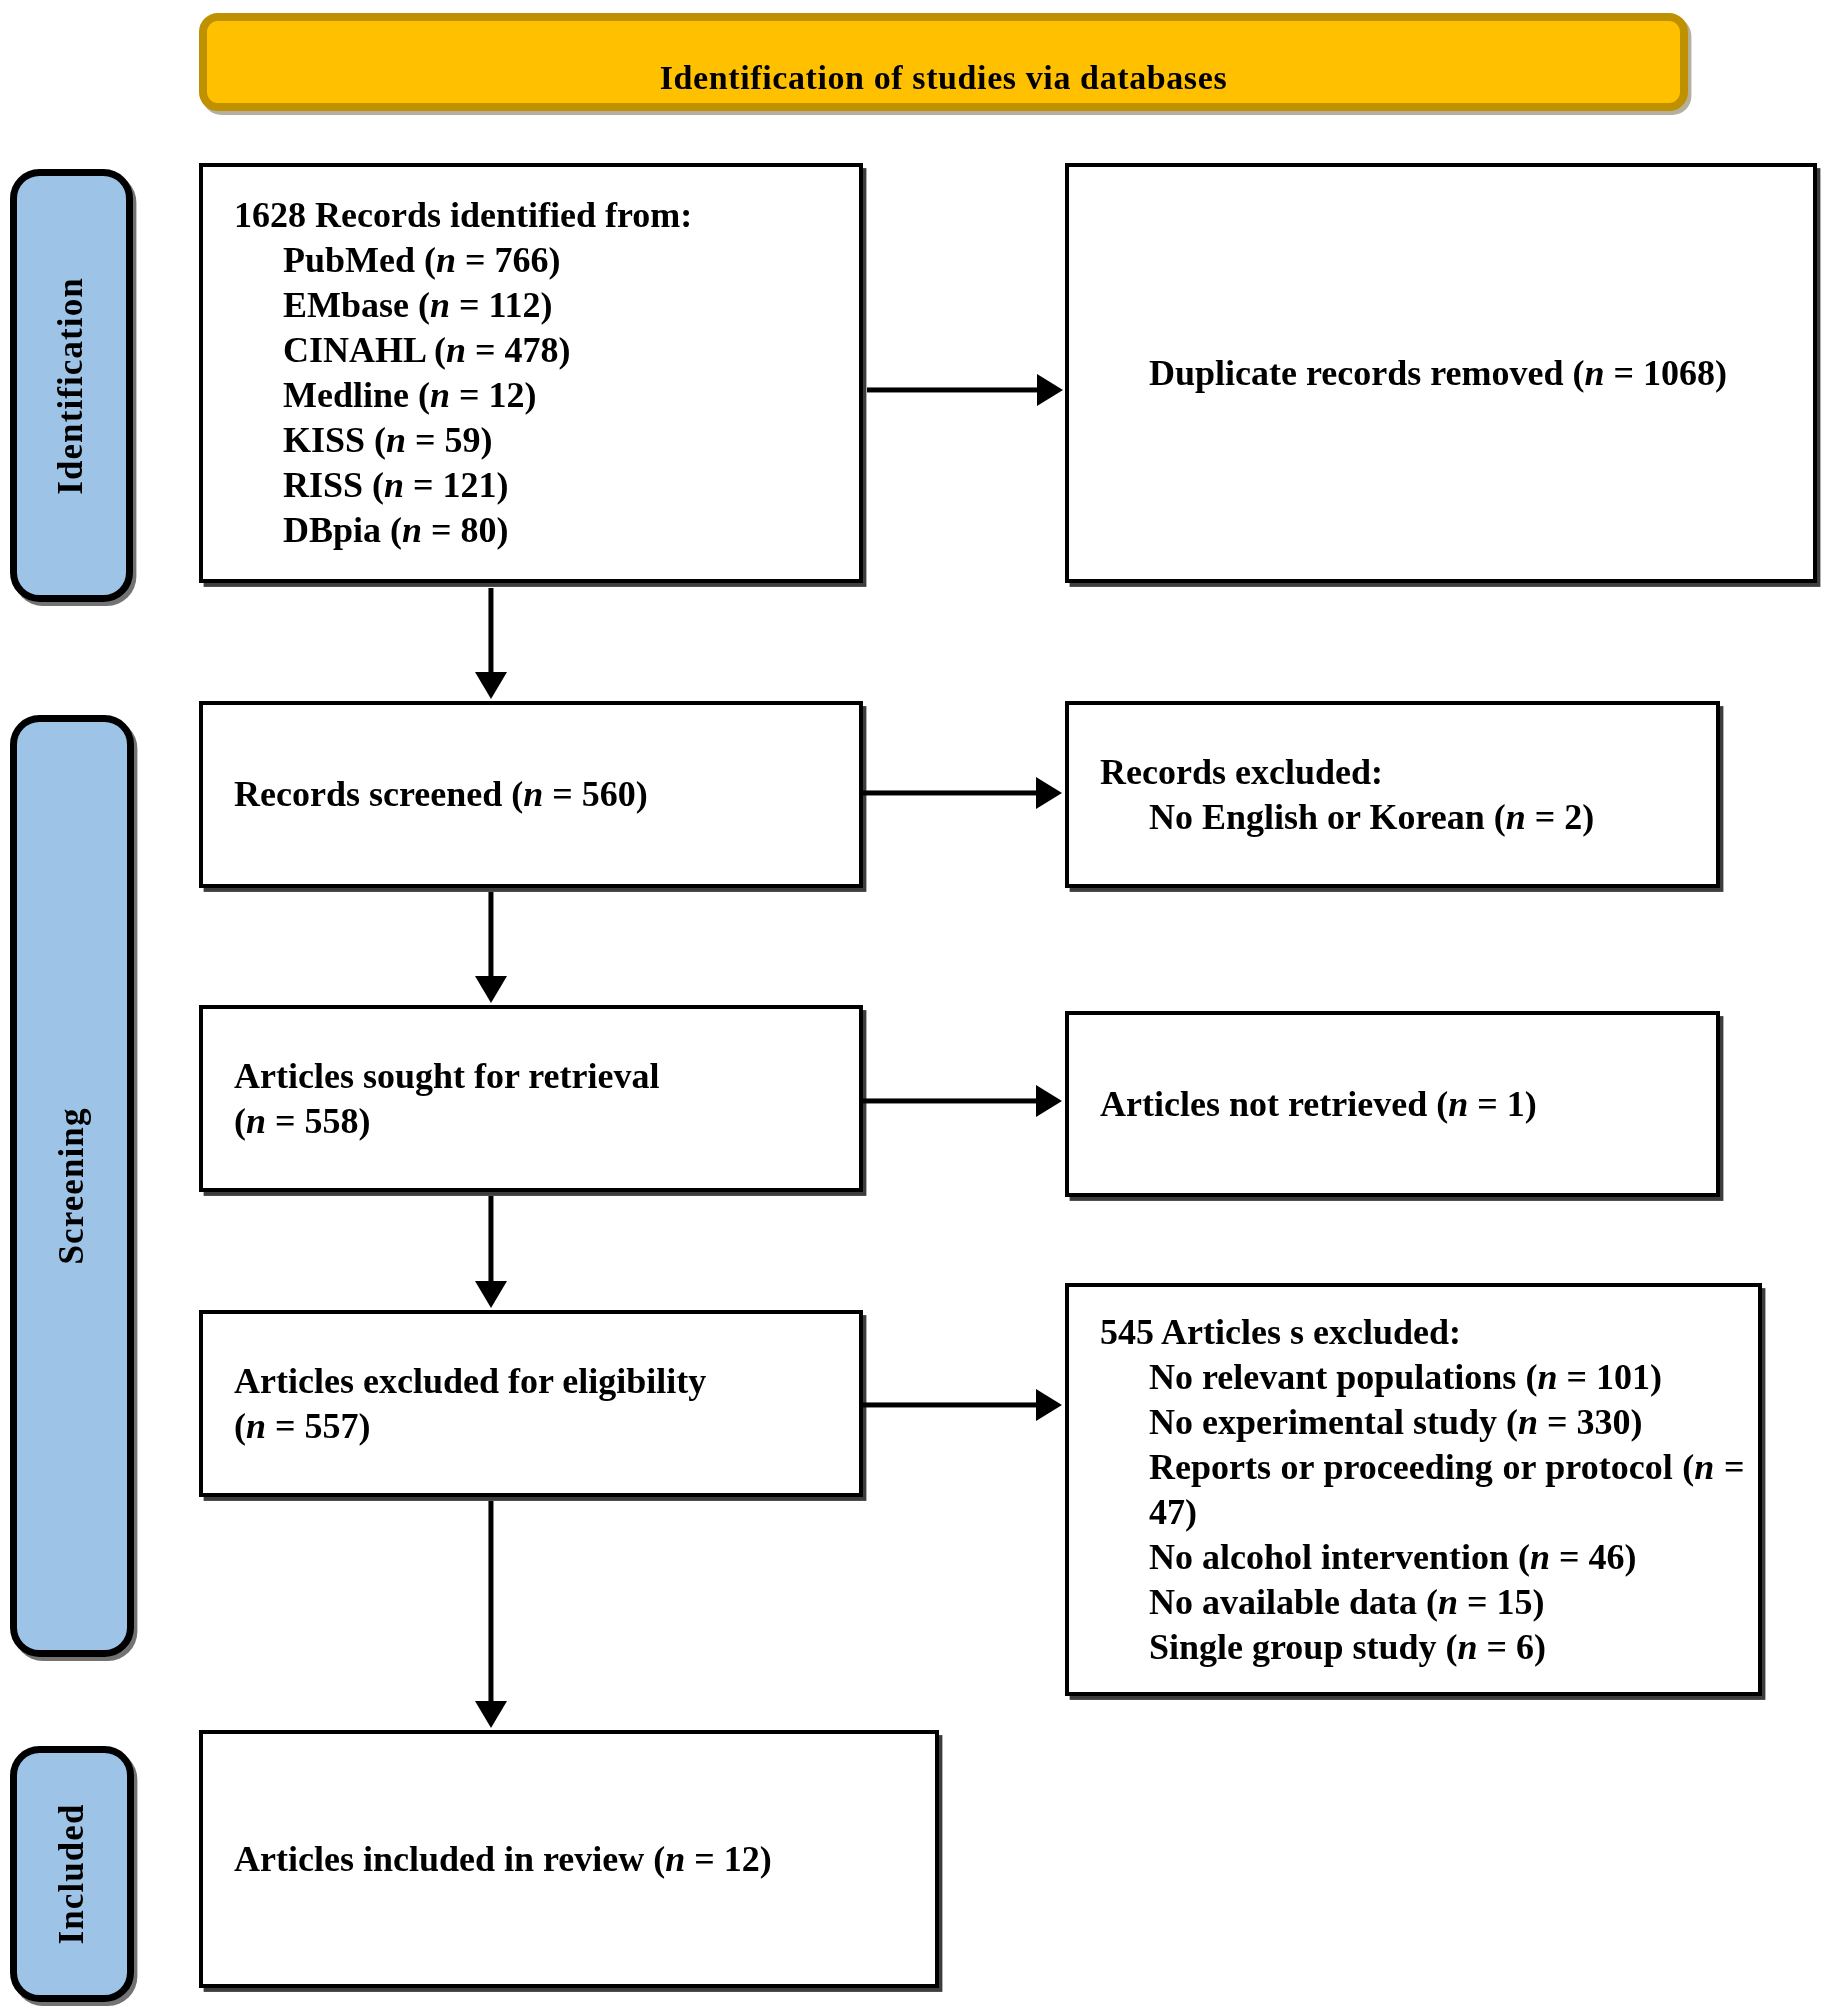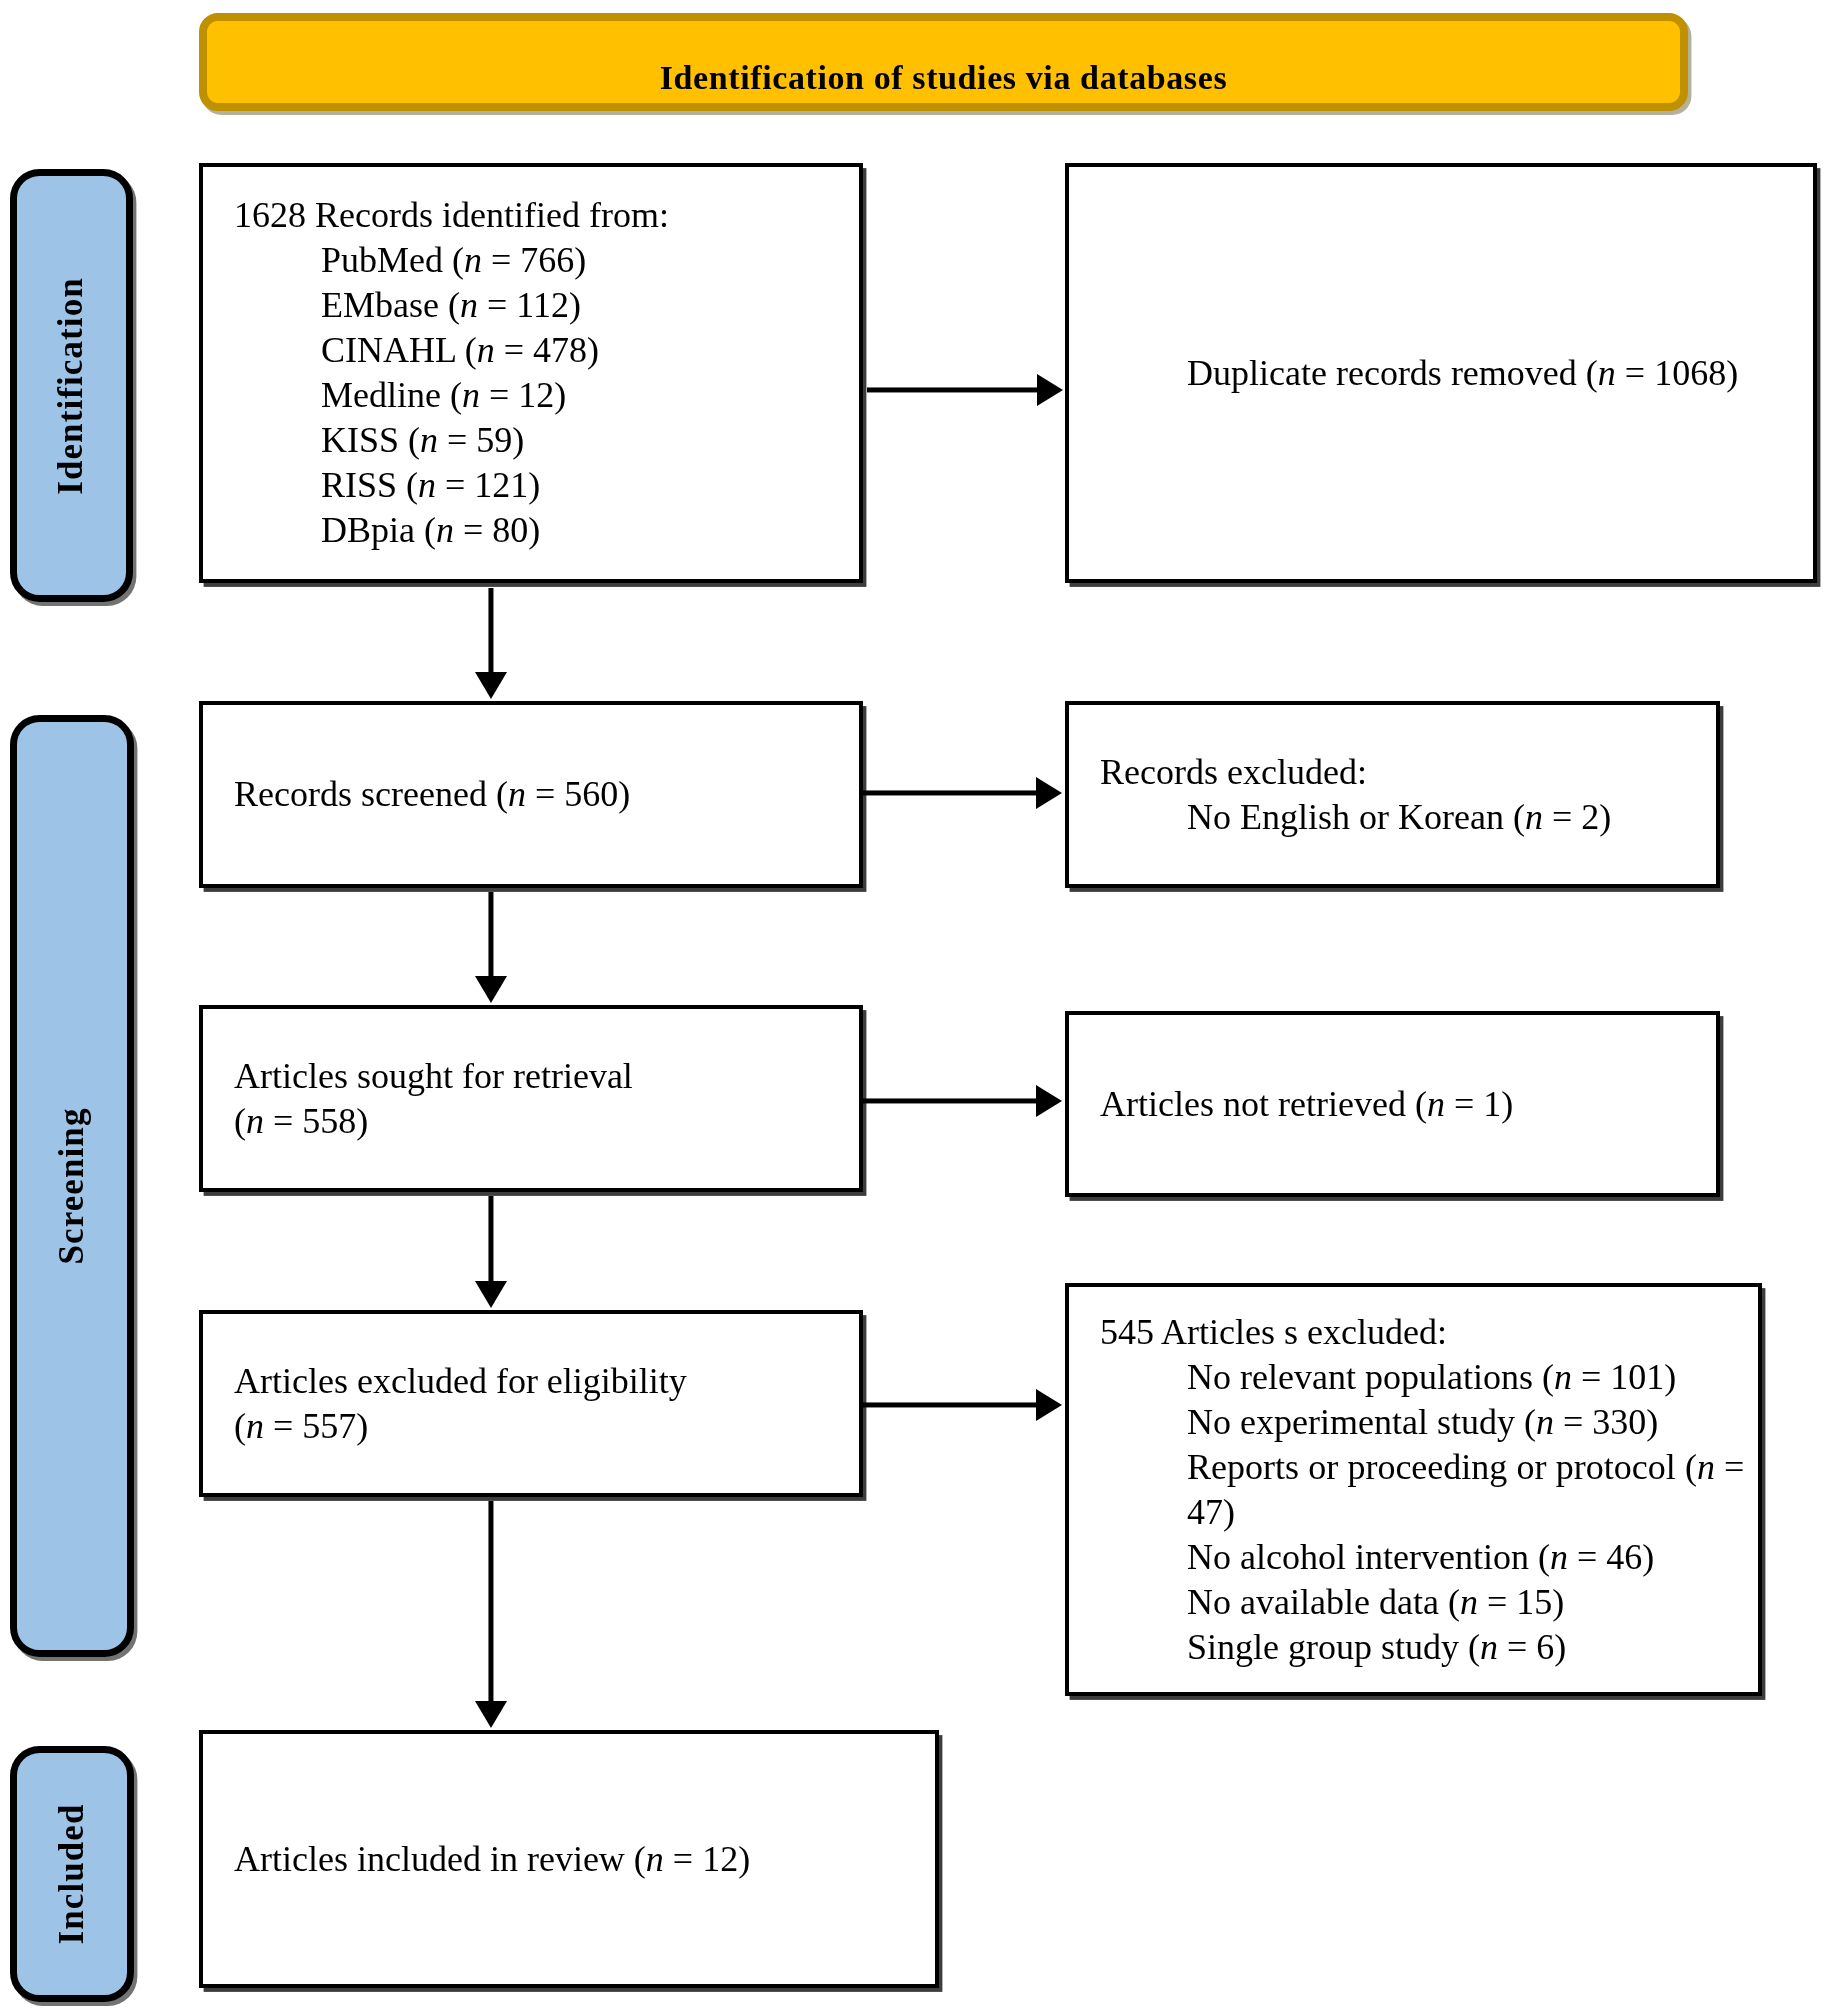--- a/index.html
+++ b/index.html
@@ -44,24 +44,24 @@
 
   
   .fbox {
     position: absolute;
     background: #fff;
     border: 4.5px solid #000;
     box-sizing: border-box;
     box-shadow: 4px 4.5px 0 -0.6px #3d3d3d;
     display: flex; flex-direction: column; justify-content: center;
     padding: 8px 13.6px 8px 31px;
-    font-size: 36px; line-height: 1.25;
+    font-size: 36px; line-height: 1.25; font-weight: bold;
   }
   .fbox .line { white-space: normal; }
-  .fbox .indent { margin-left: 87px; }
+  .fbox .indent { margin-left: 49px; }
   .fbox .justify { text-align: justify; }
   .fbox i { font-style: italic; }
 
   
   .arrow-v { position: absolute; width: 32px; }
   .arrow-v .shaft {
     position: absolute; left: 50%; transform: translateX(-50%);
     top: 0; bottom: 25px; width: 5.1px; background: #000;
   }
   .arrow-v .head {

